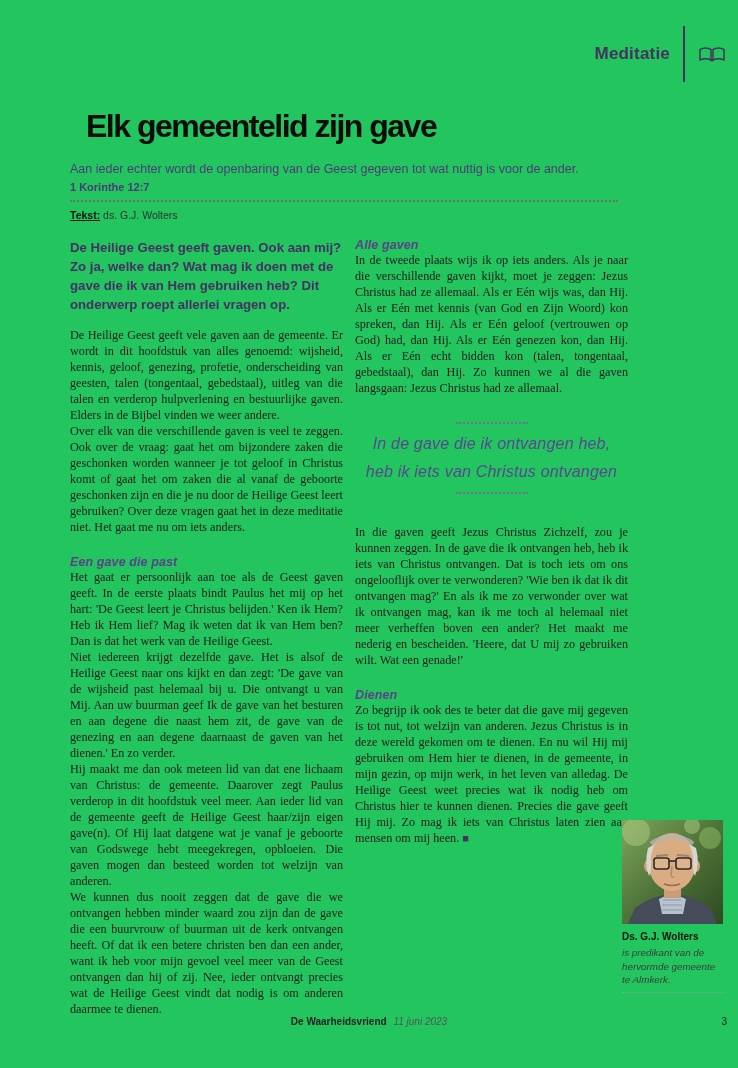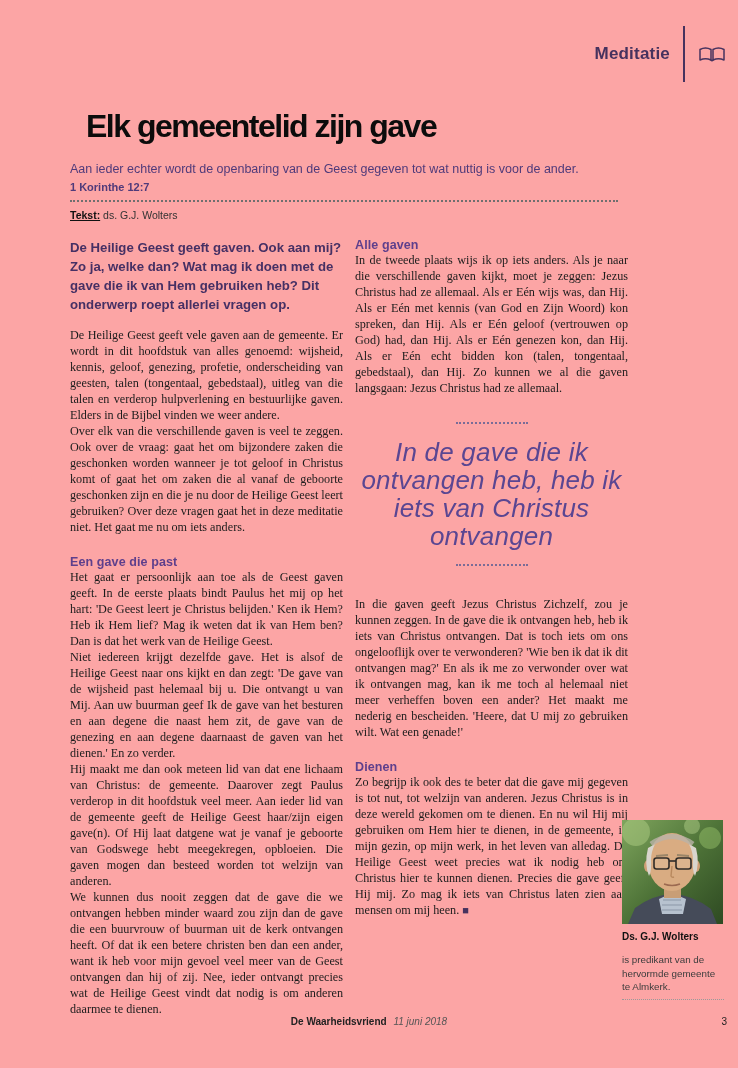--- a/index.html
+++ b/index.html
@@ -1,18 +1,18 @@
 <!DOCTYPE html>
 <html lang="nl"><head>
 <meta charset="utf-8">
 <style>
   html,body{margin:0;padding:0;background:#e8e8e8;}
   .page{
     position:relative;width:738px;height:1068px;margin:0 auto;
-    background:#fca5a5;overflow:hidden;
+    background:#22c55e;overflow:hidden;
     font-family:"Liberation Sans",sans-serif;color:#1e1e1e;
   }
   
   .kicker{position:absolute;top:26px;right:12px;display:flex;align-items:center;gap:13px;}
   .kicker-label{font-size:17px;font-weight:bold;color:#46325e;letter-spacing:.2px;}
   .kicker-divider{width:2px;height:56px;background:#46325e;}
   .kicker-icon{display:flex;align-items:center;}
   
   .headline{
     position:absolute;left:86px;top:80px;width:600px;
@@ -29,36 +29,36 @@
   .col{width:273px;}
   .intro{
     font-size:13.2px;line-height:19px;font-weight:bold;color:#463064;
     margin:0 0 13px 0;text-align:left;
   }
   .body-p{
     margin:0;font-family:"Liberation Serif",serif;font-size:12.2px;line-height:16px;
     text-align:justify;color:#1c1c1c;
   }
   .section-h{
-    margin:20px 0 0 0;font-size:12.5px;font-weight:bold;
+    margin:20px 0 0 0;font-size:12.5px;font-weight:bold;font-style:italic;
     color:#5e3f8c;letter-spacing:.1px;
   }
   
   .pullquote{margin:26px 0 30px 0;text-align:center;}
   .pq-dots{width:72px;margin:0 auto;border-top:2px dotted #7a6c97;}
   .pq-text{
-    margin:14px 6px;font-size:26px;line-height:28px;font-style:italic;font-weight:400;
+    margin:6px 6px;font-size:16px;line-height:28px;font-style:italic;font-weight:400;
     color:#5a4692;letter-spacing:.2px;
   }
   .endmark{color:#46325e;font-size:11px;font-style:normal;}
   
   .author{position:absolute;left:622px;top:820px;width:102px;}
   .author-photo{width:101px;height:104px;display:block;}
   .author-name{font-size:10px;font-weight:bold;color:#111;margin-top:7px;}
-  .author-bio{font-size:9.8px;line-height:13.5px;color:#3c3c3c;margin-top:11px;}
+  .author-bio{font-size:9.8px;line-height:13.5px;font-style:italic;color:#3c3c3c;margin-top:4px;}
   .author-rule{margin-top:5px;border-top:1px dotted #9a9a9a;}
   
   .footer{position:absolute;left:0;top:1016px;width:100%;height:20px;font-size:10px;}
   .footer-center{position:absolute;left:0;width:100%;text-align:center;color:#222;}
   .footer-mag{font-weight:bold;}
   .footer-date{font-style:italic;color:#555;margin-left:4px;}
   .footer-page{position:absolute;right:11px;top:0;color:#222;}
 </style>
 </head>
 <body>
@@ -164,18 +164,18 @@
       <path d="M42,64 Q50,67 58,64" stroke="#9c6a50" stroke-width="1.6" fill="none"></path>
     </svg>
     <div class="author-name">Ds. G.J. Wolters</div>
     <div class="author-bio">is predikant van de hervormde gemeente te Almkerk.</div>
     <div class="author-rule"></div>
   </div>
 
   <div class="footer">
     <div class="footer-center">
       <span class="footer-mag">De Waarheidsvriend</span>
-      <span class="footer-date">11 juni 2018</span>
+      <span class="footer-date">11 juni 2023</span>
     </div>
     <span class="footer-page">3</span>
   </div>
 
 </div>
 
 </body></html>

